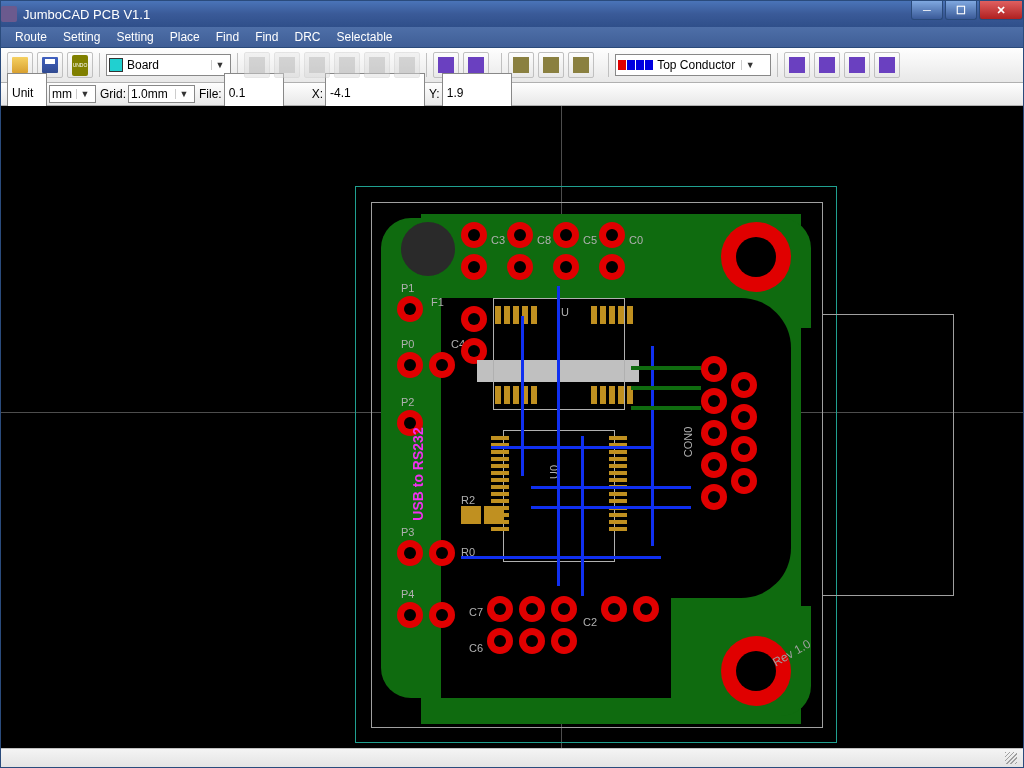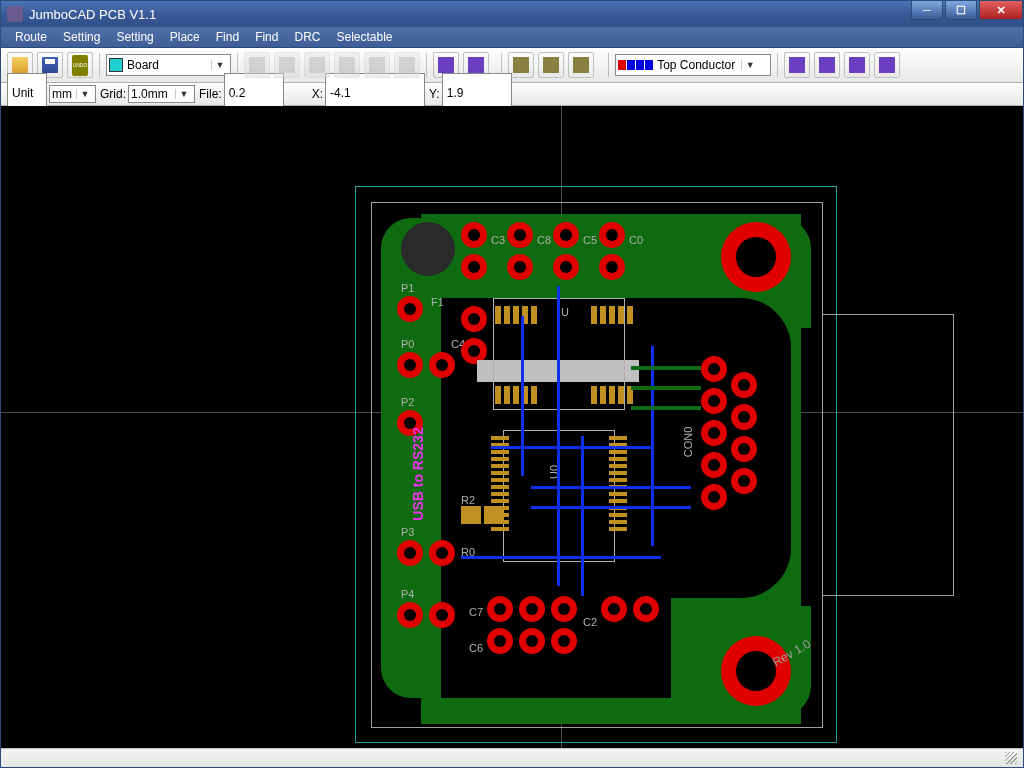--- a/index.html
+++ b/index.html
@@ -1,17 +1,17 @@
 <!DOCTYPE html>
 <html><head>
 <meta charset="utf-8">
 <style>
 html,body{margin:0;padding:0;width:1024px;height:768px;font-family:"Segoe UI",Tahoma,sans-serif;font-size:12px;overflow:hidden;background:#000}
 .window{width:1024px;height:768px;display:flex;flex-direction:column;border:1px solid #2a4b7c;box-sizing:border-box}
-.titlebar{height:26px;background:linear-gradient(#4a74b8,#3a5a98 50%,#2f4f8a);display:flex;align-items:center;color:#fff;padding-left:6px;font-size:13px}
+.titlebar{height:26px;background:linear-gradient(#4a74b8,#3a5a98 50%,#2f4f8a);display:flex;align-items:center;color:#fff;font-size:13px}
 .appicon{width:16px;height:16px;background:#6b5a8e;border-radius:2px;margin-right:6px;display:inline-block}
 .titlebar-spacer{flex:1}
 .winbtns{display:flex;height:100%}
 .winbtn{width:30px;height:18px;margin-left:2px;margin-top:0;background:linear-gradient(#7fa8e0,#3a5a98);border:1px solid #2a4a7a;border-top:none;border-radius:0 0 3px 3px;color:#fff;display:flex;align-items:center;justify-content:center;font-size:11px;font-weight:bold}
 .winbtn.close{background:linear-gradient(#e06060,#b02020);width:42px;border-radius:0 0 3px 3px}
 .menubar{height:20px;background:linear-gradient(#4e6fa8,#3f5e96);display:flex;align-items:center;padding-left:6px;color:#fff;font-size:12px;border-bottom:1px solid #2a4a7a}
 .menuitem{padding:2px 8px;cursor:pointer}
 .toolbar{height:30px;background:linear-gradient(#fefefe,#e8e8e8);display:flex;align-items:center;padding:2px 6px;border-bottom:1px solid #b0b0b0;gap:4px}
 .tbtn{width:24px;height:24px;border:1px solid #c0c0c0;border-radius:2px;background:linear-gradient(#fdfdfd,#e8e8e8);display:flex;align-items:center;justify-content:center;cursor:pointer}
 .tbtn.dis{opacity:.45;background:linear-gradient(#e8e8e8,#d8d8d8);border-color:#c8c8c8}
@@ -180,21 +180,21 @@
     </div>
     <div class="sfield">
       <span>Grid:</span>
       <div class="combo" style="height:16px">
         <span style="min-width:40px">1.0mm</span>
         <span class="arr">▼</span>
       </div>
     </div>
     <div class="sfield">
       <span>File:</span>
-      <span class="sinput" style="min-width:50px">0.2</span>
+      <span class="sinput" style="min-width:50px">0.1</span>
     </div>
     <div style="width:20px"></div>
     <div class="sfield">
       <span>X:</span>
       <span class="sinput" style="min-width:90px">-4.1</span>
     </div>
     <div class="sfield">
       <span>Y:</span>
       <span class="sinput" style="min-width:60px">1.9</span>
     </div>

